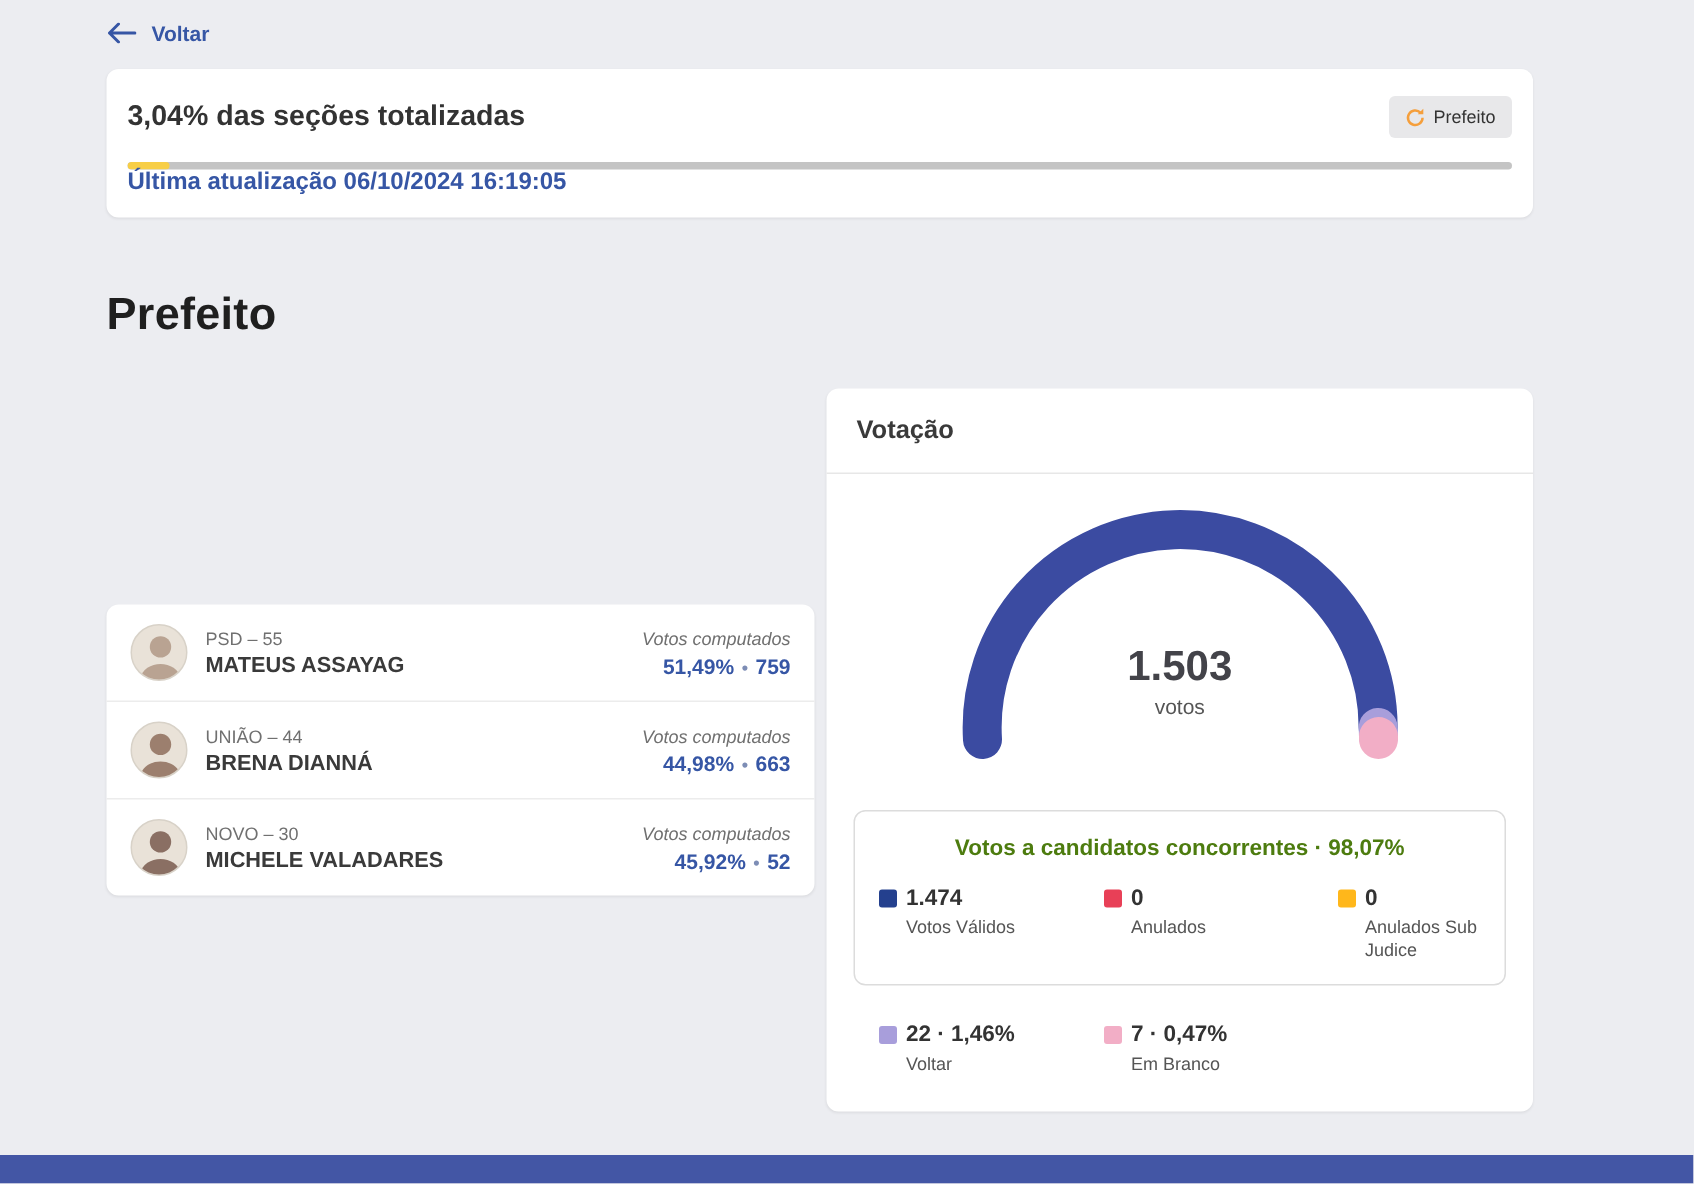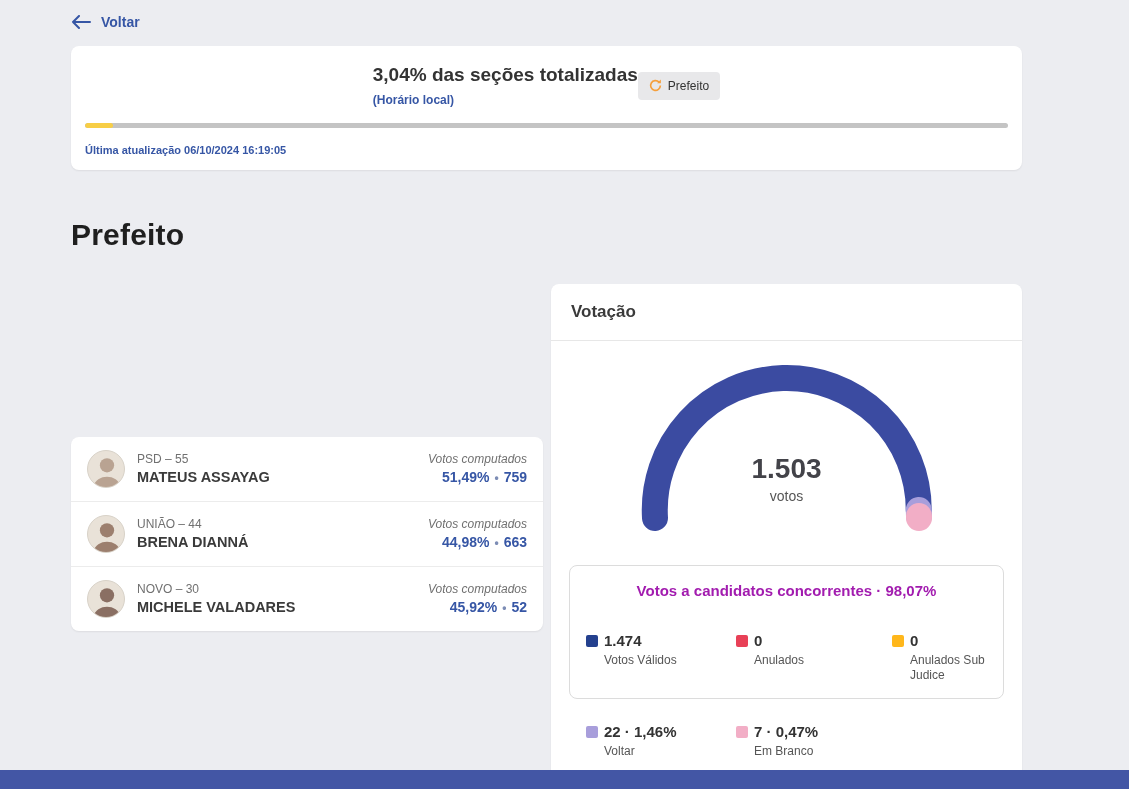--- a/index.html
+++ b/index.html
@@ -14,29 +14,29 @@
   .page { padding:14px 107px 0 71px; }
 
   
   .back { display:inline-flex; align-items:center; gap:10px; color:#3656a5;
           font-size:14px; font-weight:600; text-decoration:none; cursor:pointer; margin-bottom:16px; }
 
   .card { background:#fff; border-radius:8px; box-shadow:0 1px 2px rgba(0,0,0,.07); }
 
   
   .totalization { padding:18px 14px 14px; margin-bottom:48px; }
-  .tot-head { display:flex; align-items:center; justify-content:center; }
+  .tot-head { display:flex; align-items:center; justify-content:space-between; }
   .tot-title { font-size:19px; font-weight:700; color:#333; }
   .tot-subtitle { font-size:12px; font-weight:700; color:#3656a5; margin-top:7px; }
   .refresh-btn { display:flex; align-items:center; gap:6px; background:#e8e8ea; border:none;
                  border-radius:4px; padding:7px 11px; font-size:12px; color:#333;
                  cursor:pointer; font-family:inherit; }
   .progress { height:5px; background:#c4c4c4; border-radius:3px; margin-top:16px; overflow:hidden; }
   .progress-fill { height:100%; background:#f7ce46; border-radius:3px; width:0; }
-  .last-update { font-size:11px; font-weight:700; color:#3656a5; margin-top:16px; }
+  .last-update { font-size:16px; font-weight:700; color:#3656a5; margin-top:0; }
 
   
   .section-title { font-size:30px; font-weight:800; color:#1f1f1f; margin-bottom:32px; letter-spacing:.2px; }
 
   .columns { display:flex; gap:8px; align-items:center; }
 
   
   .candidates { width:472px; }
   .candidate-row { display:flex; align-items:center; padding:13px 16px; border-bottom:1px solid #ececec; cursor:pointer; }
   .candidate-row:last-child { border-bottom:none; }
@@ -55,21 +55,21 @@
   .votacao-header { padding:18px 20px; border-bottom:1px solid #e7e7e7; font-size:17px;
                     font-weight:600; color:#3a3a3a; }
   .gauge-wrap { position:relative; width:320px; margin:22px auto 0; }
   .gauge-wrap svg { display:block; }
   .gauge-center { position:absolute; left:0; right:0; top:90px; text-align:center; }
   .gauge-total { font-size:28px; font-weight:700; color:#434349; }
   .gauge-unit { font-size:14px; color:#555; margin-top:3px; }
 
   .legend-area { padding:32px 18px 0; }
   .legend-box { border:1px solid #dcdcdc; border-radius:8px; padding:16px 16px 15px; }
-  .legend-box-title { text-align:center; font-size:15px; font-weight:700; color:#a21caf; margin-bottom:33px; }
+  .legend-box-title { text-align:center; font-size:15px; font-weight:700; color:#4d7c0f; margin-bottom:16px; }
   .legend-grid { display:grid; grid-template-columns:150px 156px 1fr; }
   .legend-top { display:flex; align-items:center; gap:6px; }
   .swatch { width:12px; height:12px; border-radius:2px; display:inline-block; flex:0 0 12px; }
   .legend-value { font-size:15px; font-weight:700; color:#333; }
   .legend-label { font-size:12px; color:#555; margin-left:18px; margin-top:4px; max-width:110px; line-height:1.25; }
   .legend-grid.outside { margin-top:24px; padding:0 17px; }
 
   .footer-bar { position:absolute; left:0; bottom:0; width:100%; height:19px; background:#4356a5; }
 </style>
 </head>
@@ -81,21 +81,20 @@
     <svg width="20" height="14" viewBox="0 0 20 14">
       <path d="M8 1 2 7l6 6M2 7h17" stroke="#3656a5" stroke-width="2" fill="none" stroke-linecap="round" stroke-linejoin="round"></path>
     </svg>
     <span>Voltar</span>
   </a>
 
   <section class="card totalization">
     <div class="tot-head">
       <div>
         <div class="tot-title">3,04% das seções totalizadas</div>
-        <div class="tot-subtitle">(Horário local)</div>
       </div>
       <button class="refresh-btn">
         <svg width="13" height="13" viewBox="0 0 16 16">
           <path d="M14 8a6 6 0 1 1-1.7-4.2" fill="none" stroke="#f59f3c" stroke-width="2"></path>
           <path d="M14.6 0.6v4.6h-4.6z" fill="#f59f3c"></path>
         </svg>
         <span>Prefeito</span>
       </button>
     </div>
     <div class="progress" style="background: rgb(196, 196, 196);">

